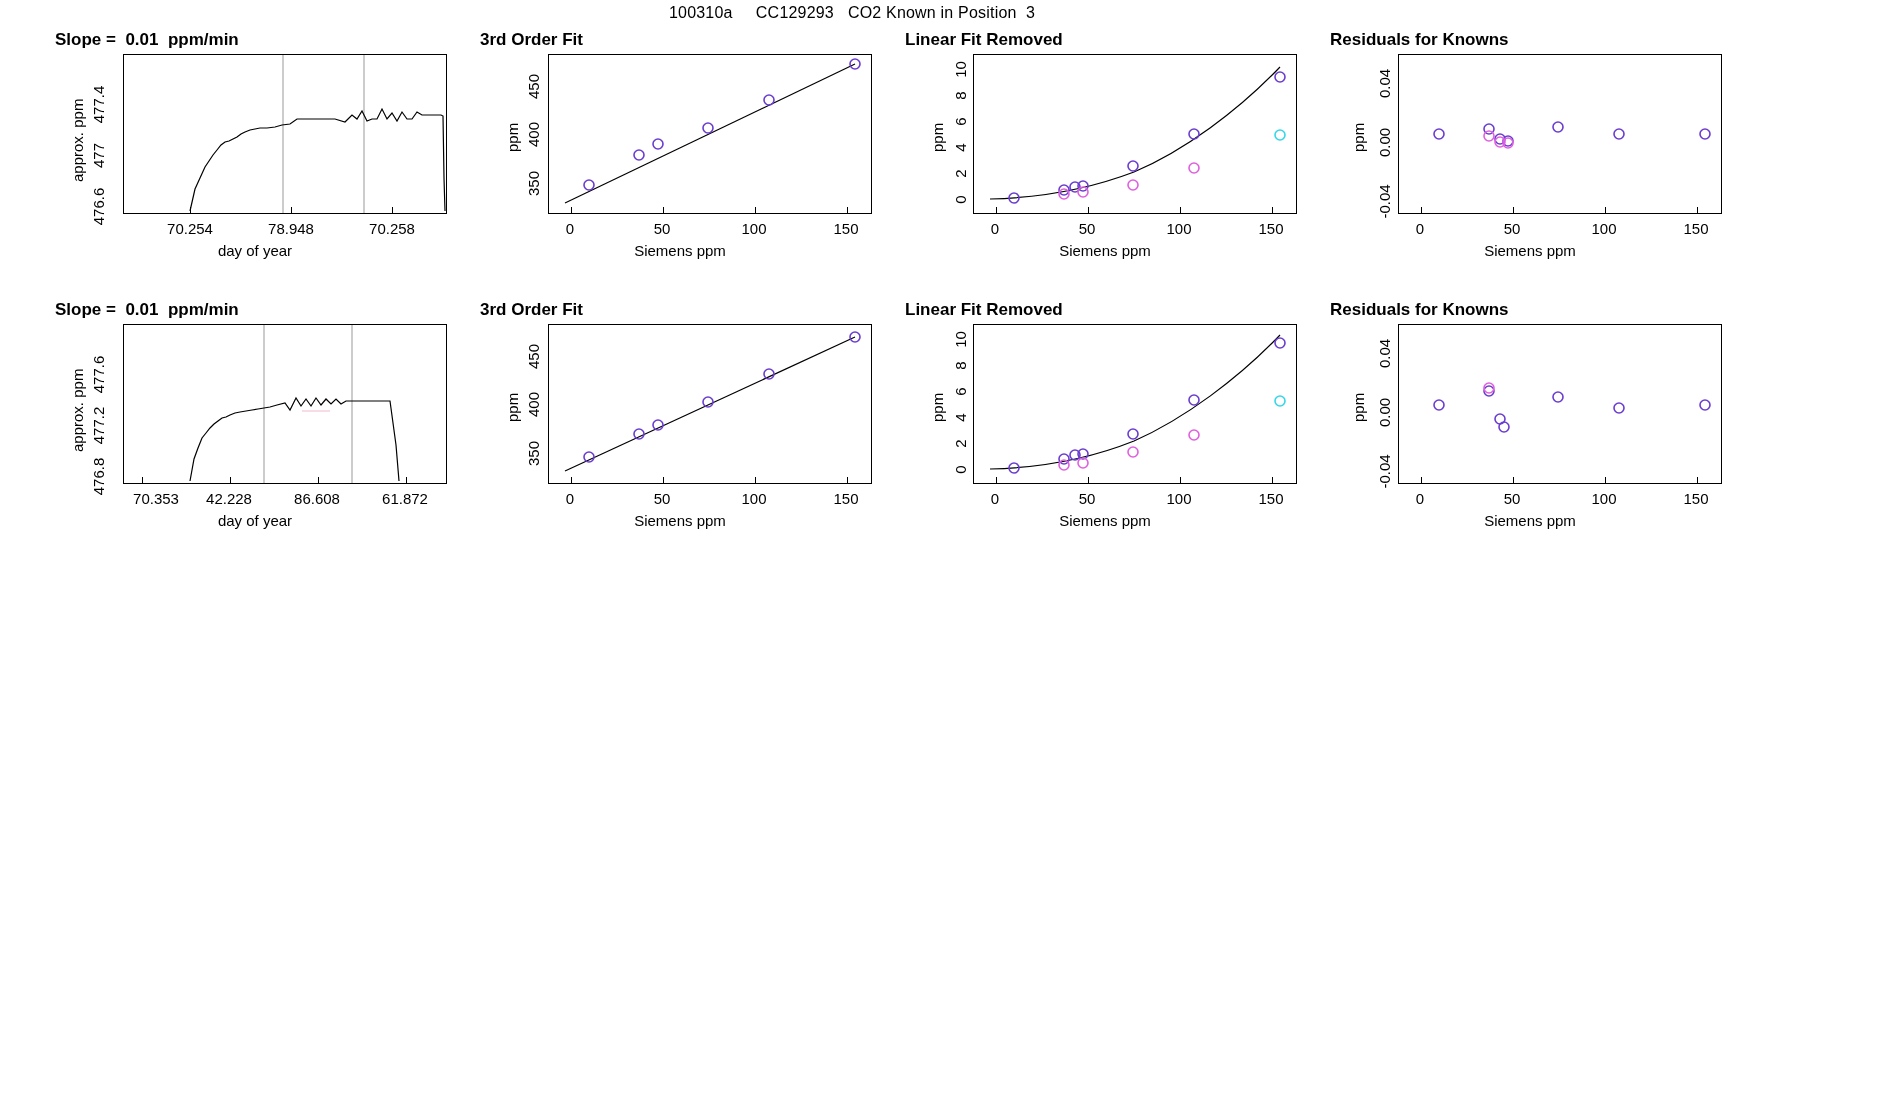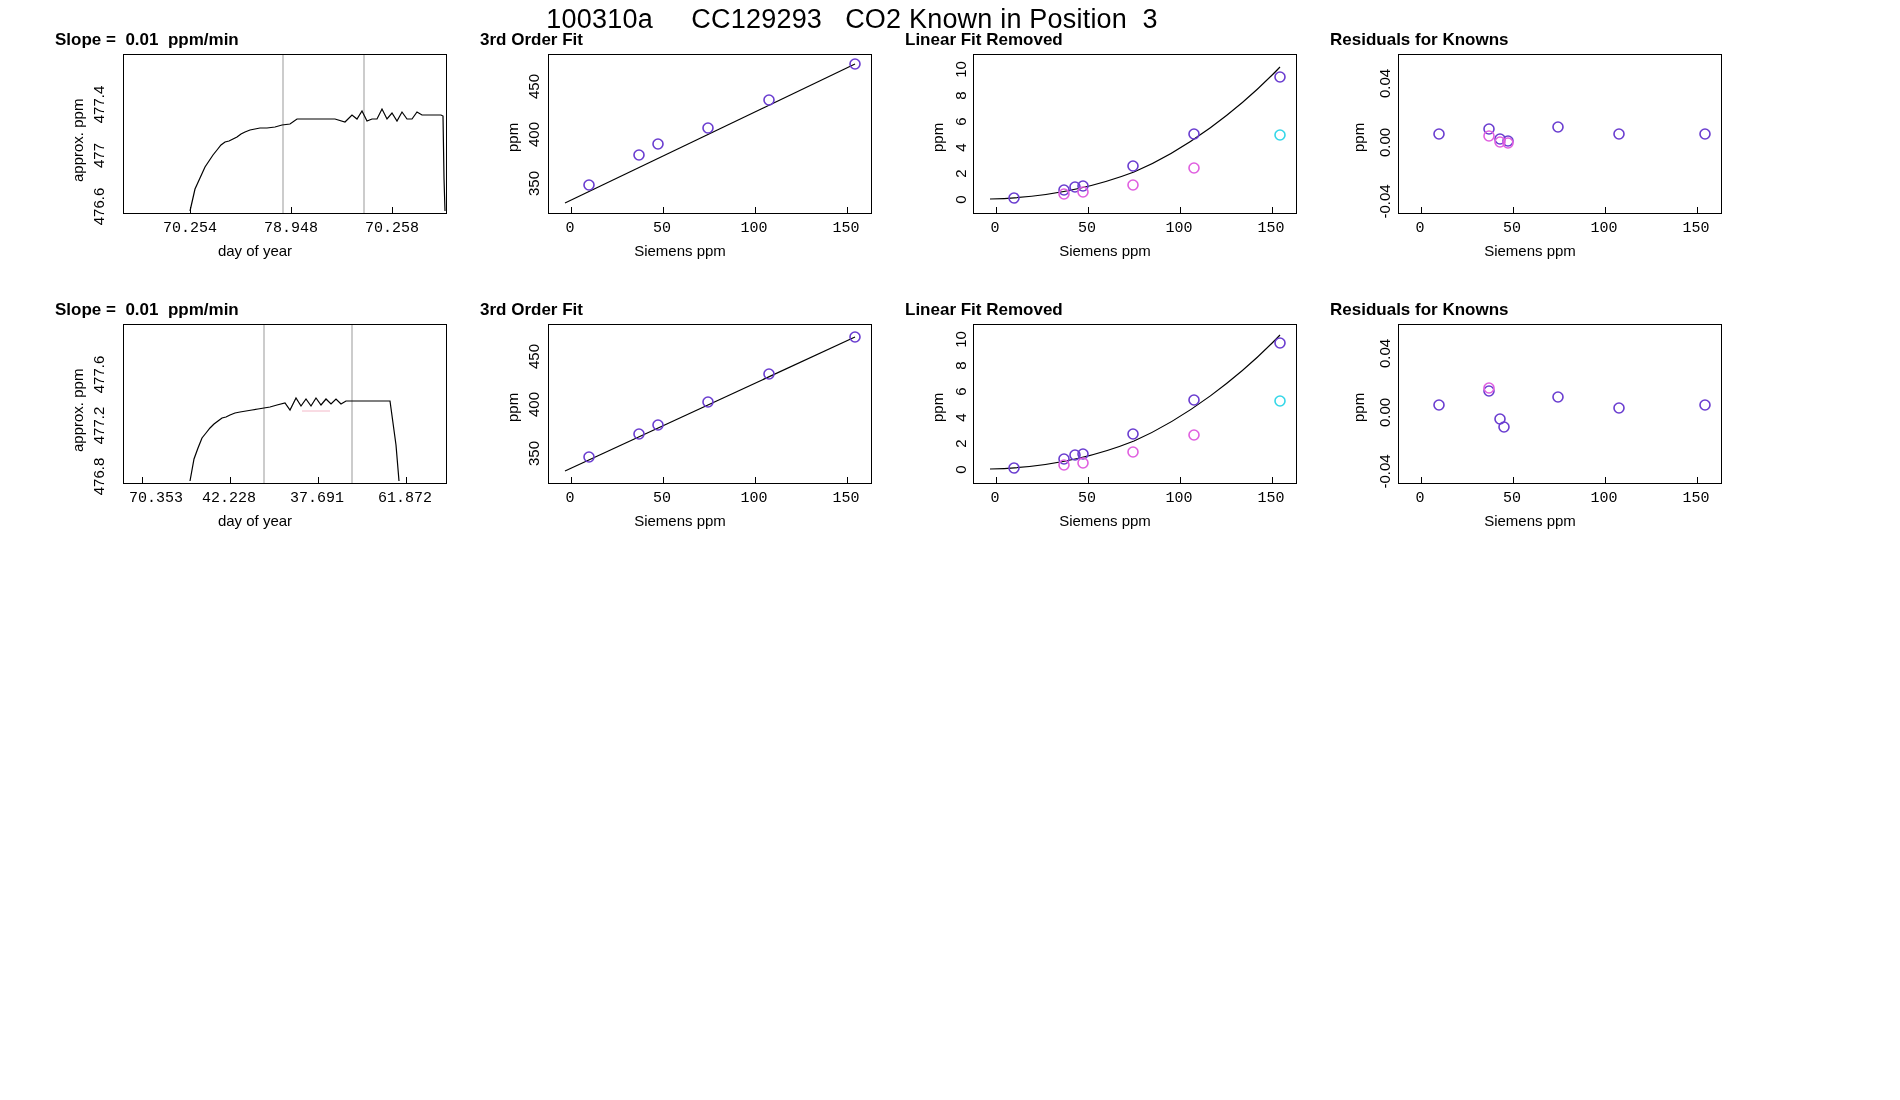--- a/index.html
+++ b/index.html
@@ -20,21 +20,21 @@
     left: 0; top: 0;
     width: 1900px;
     height: 1100px;
   }
   .main-title {
     position: absolute;
     left: 0;
     top: 4px;
     width: 1704px;
     text-align: center;
-    font-size: 27px;
+    font-size: 16px;
     letter-spacing: 0.2px;
     white-space: pre;
   }
   .panel {
     position: absolute;
   }
   .panel-title {
     position: absolute;
     left: 0;
     width: 100%;
@@ -61,21 +61,20 @@
     font-size: 15px;
     transform: rotate(-90deg);
     transform-origin: 0 0;
     white-space: nowrap;
   }
   .tick-x {
     position: absolute;
     font-size: 15px;
     text-align: center;
     white-space: nowrap;
-    font-family: Liberation Mono, monospace;
   }
   .tick-y {
     position: absolute;
     font-size: 15px;
     white-space: nowrap;
     transform: rotate(-90deg);
     transform-origin: 50% 50%;
     text-align: center;
   }
   .tick-mark-x {
@@ -227,21 +226,21 @@
         <polyline fill="none" stroke="#000000" stroke-width="1.2" points="66,156 70,134 74,123 78,113 82,108 86,103 90,99 94,96 98,93 102,92 106,90 111,88 116,87 122,86 128,85 134,84 140,83 146,82 153,80 161,78 166,85 172,73 177,81 182,74 187,81 192,73 197,80 202,74 207,79 212,74 217,79 222,76 227,76 237,76 247,76 257,76 266,76 272,120 275,156"></polyline>
         <path d="M178,86 L206,86" stroke="#f3b8c8" stroke-width="1"></path>
       </svg>
       <div class="tick-mark-x" style="left:18px; top:152px; height:6px;"></div>
       <div class="tick-mark-x" style="left:106px; top:152px; height:6px;"></div>
       <div class="tick-mark-x" style="left:194px; top:152px; height:6px;"></div>
       <div class="tick-mark-x" style="left:282px; top:152px; height:6px;"></div>
     </div>
     <div class="tick-x" style="left:66px; top:190px; width:70px;">70.353</div>
     <div class="tick-x" style="left:139px; top:190px; width:70px;">42.228</div>
-    <div class="tick-x" style="left:227px; top:190px; width:70px;">37.691</div>
+    <div class="tick-x" style="left:227px; top:190px; width:70px;">86.608</div>
     <div class="tick-x" style="left:315px; top:190px; width:70px;">61.872</div>
     <div class="axis-label-x" style="top:212px;">day of year</div>
     <div class="tick-y" style="left:18px; top:168px; width:50px;">476.8</div>
     <div class="tick-y" style="left:18px; top:117px; width:50px;">477.2</div>
     <div class="tick-y" style="left:18px; top:66px; width:50px;">477.6</div>
     <div class="axis-label-y" style="left:14px; top:152px;">approx. ppm</div>
   </div>
 
   <div class="panel" style="left:480px; top:300px; width:400px; height:220px;">
     <div class="panel-title" style="top:0px;">3rd Order Fit</div>

